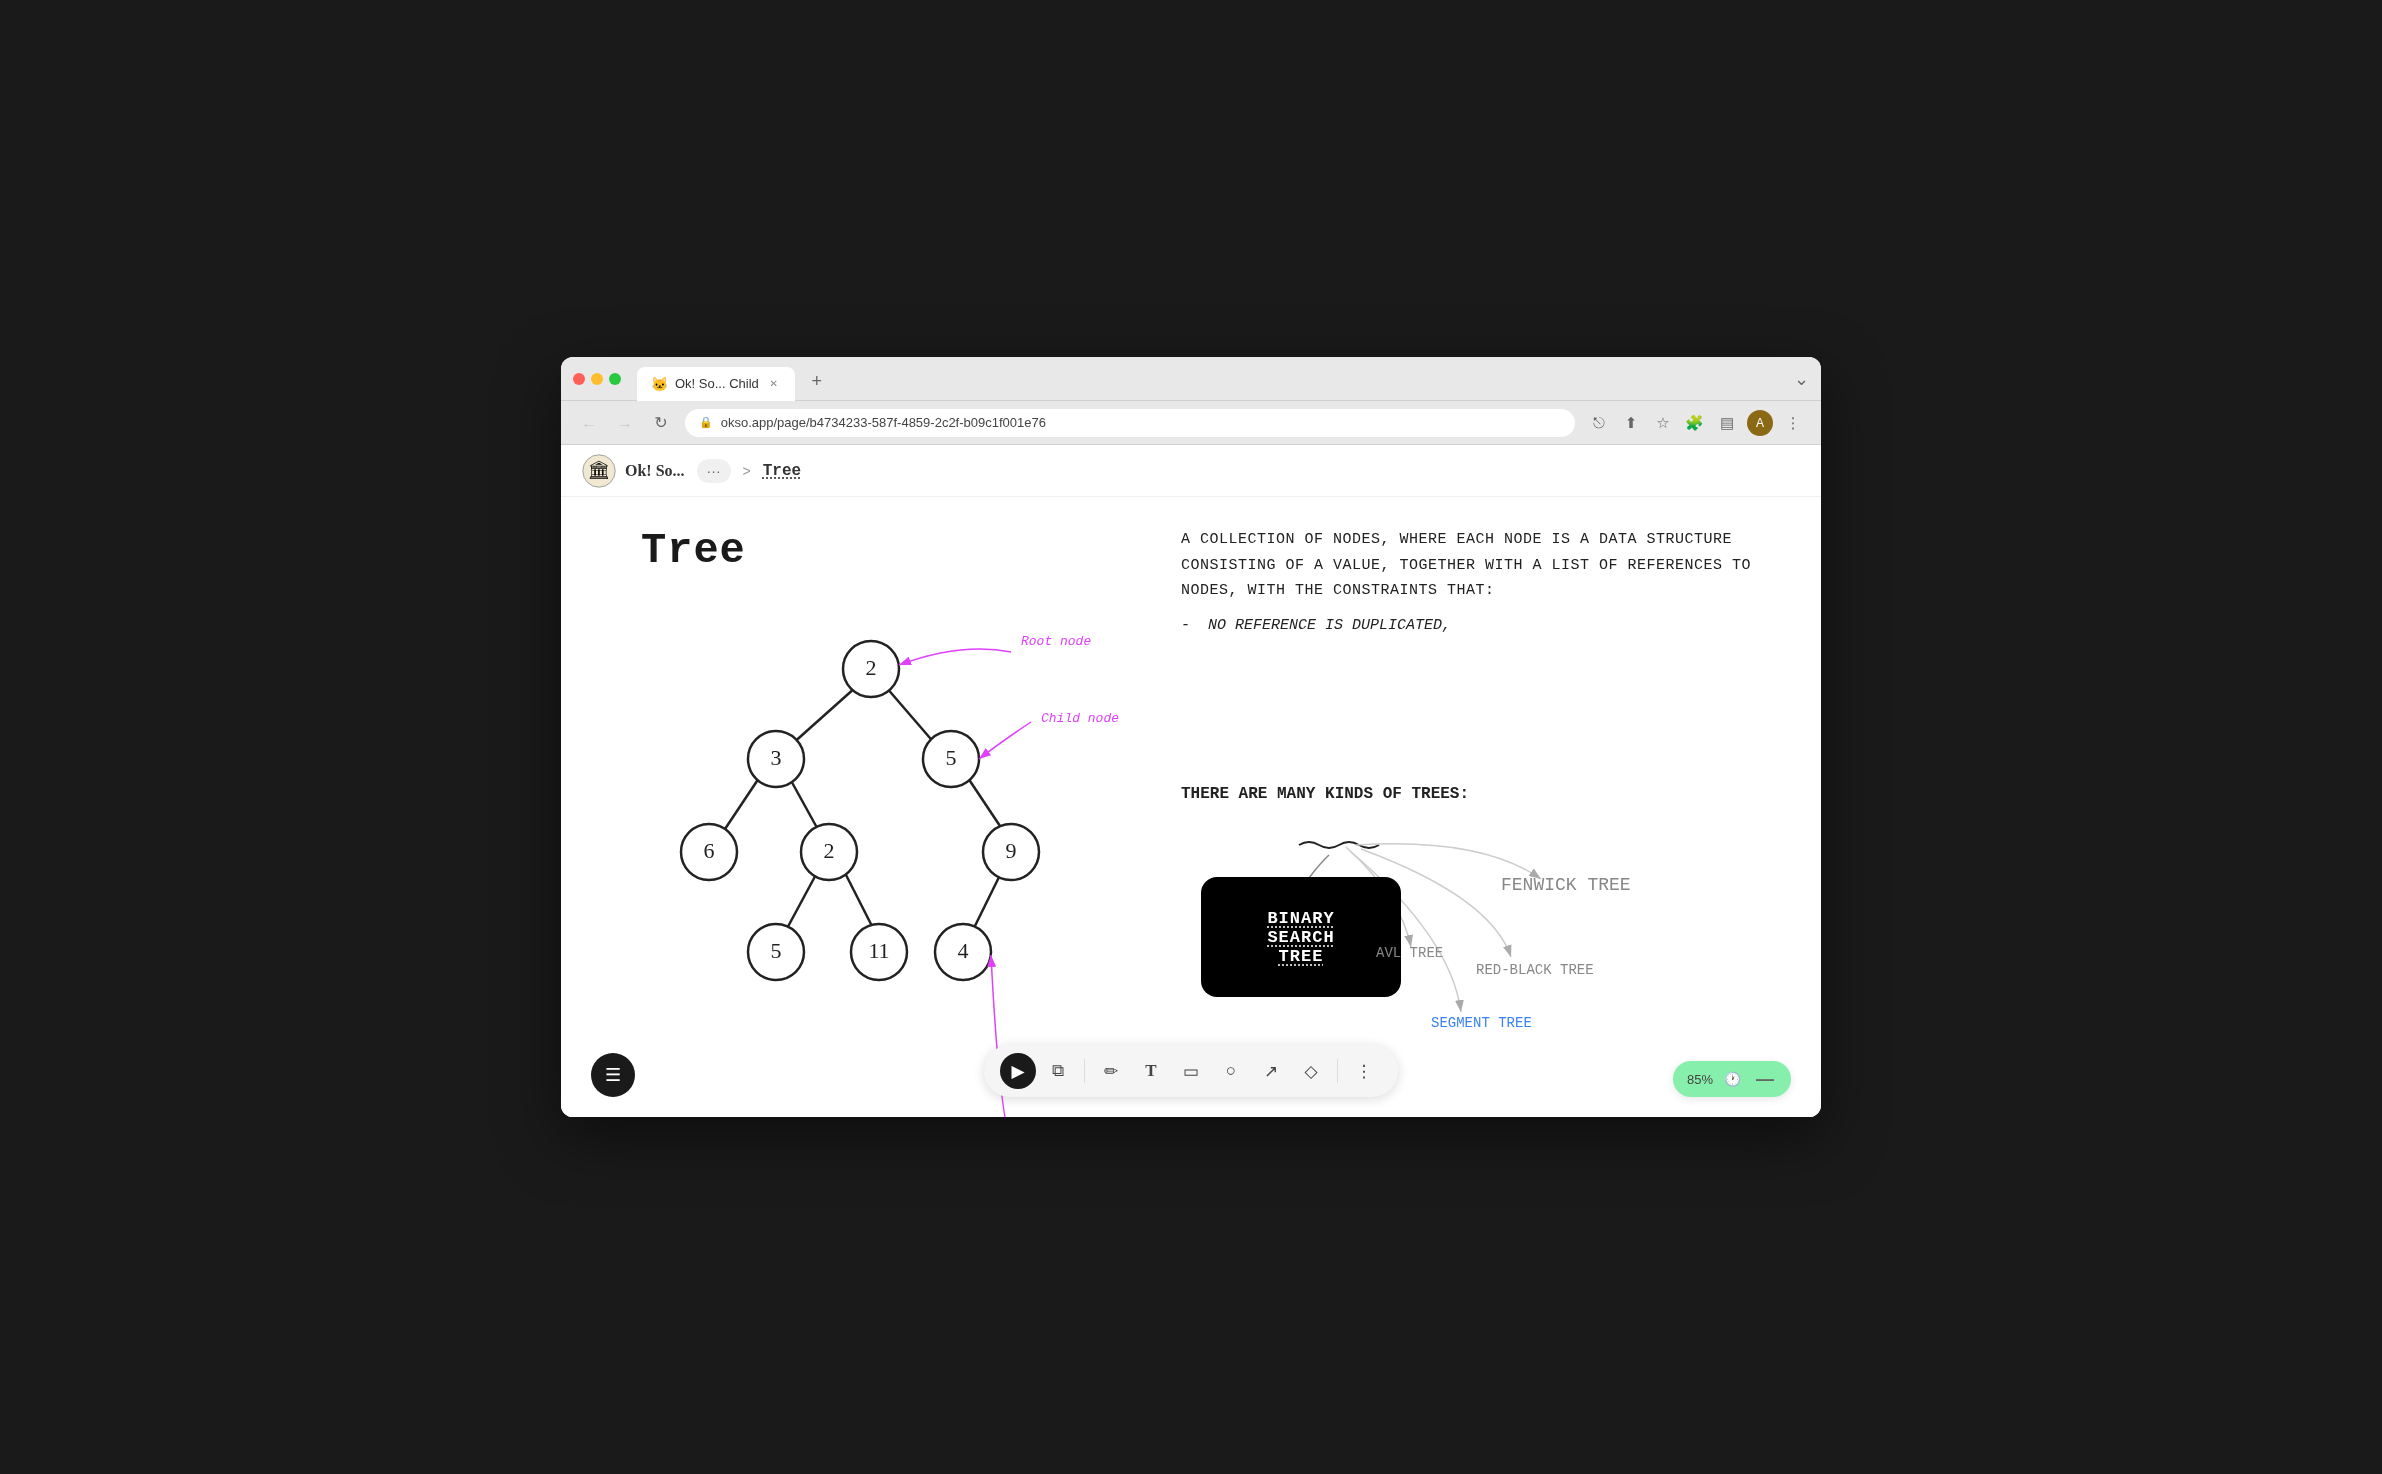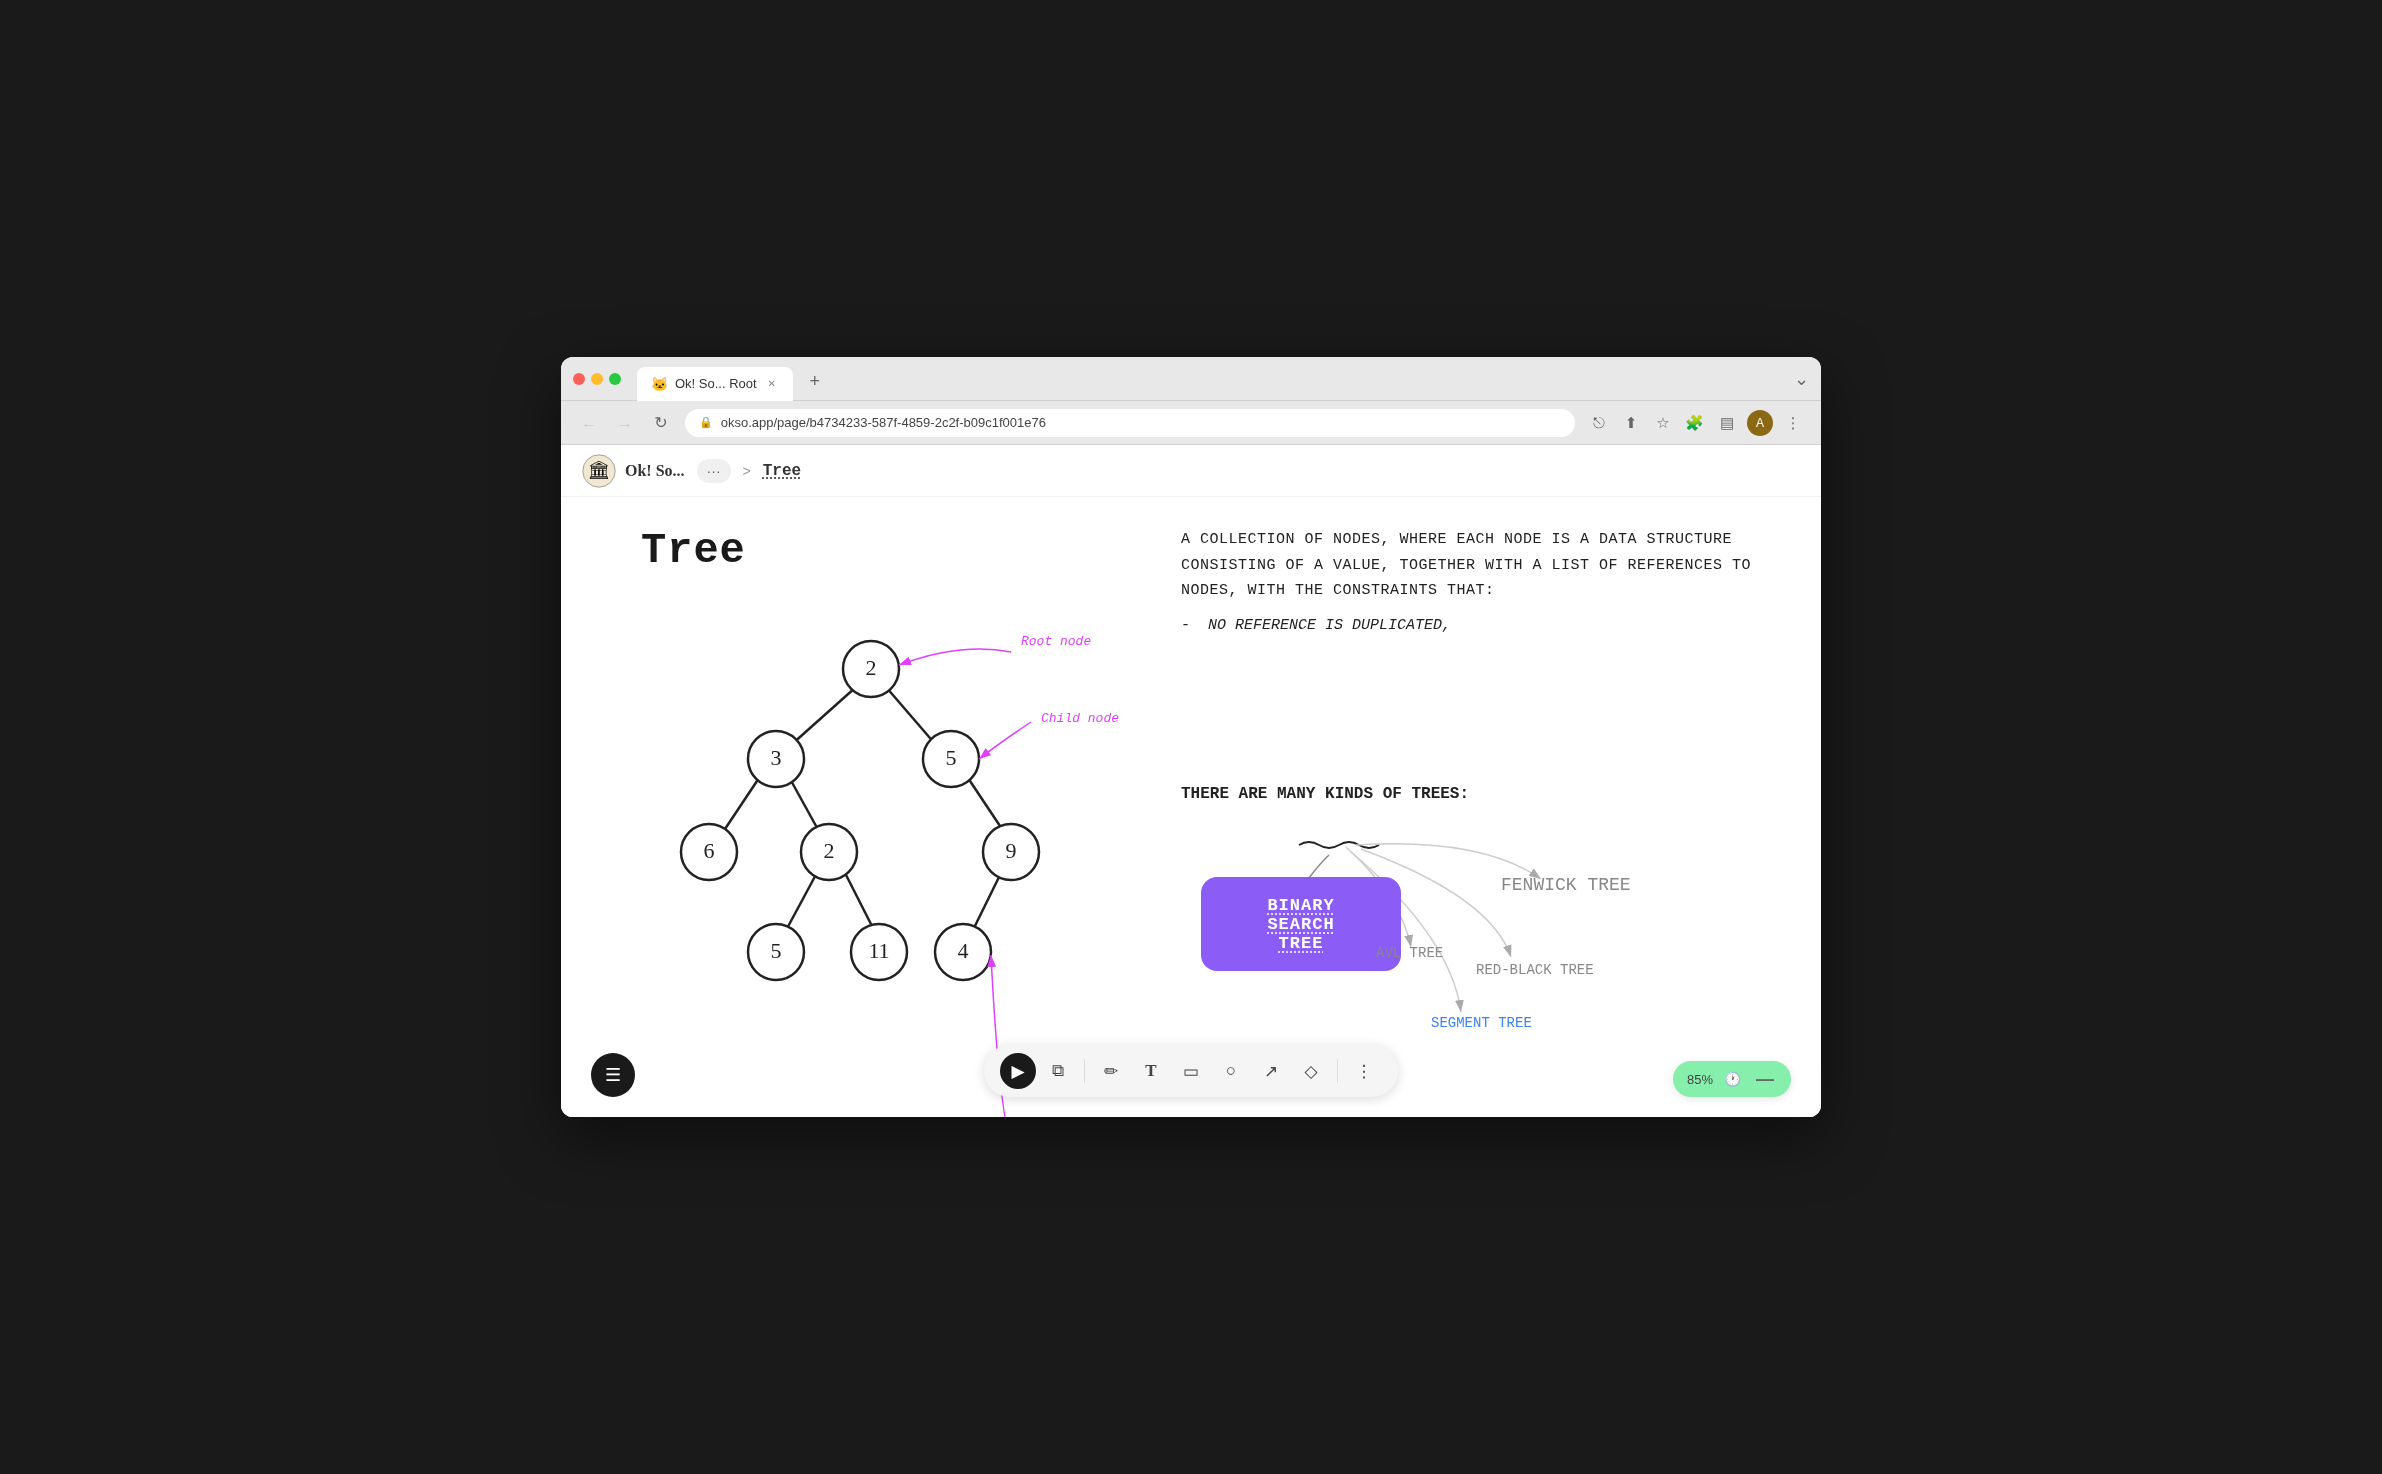--- a/index.html
+++ b/index.html
@@ -305,25 +305,25 @@
       left: 620px;
       width: 620px;
       height: 400px;
     }
 
     
     .bst-card {
       position: absolute;
       top: 60px;
       left: 20px;
-      background: #8b5cf6;
+      background: #000000;
       border-radius: 16px;
       padding: 28px 40px;
       width: 200px;
-      height: 94px;
+      height: 120px;
       display: flex;
       align-items: center;
       justify-content: center;
       cursor: pointer;
     }
 
     .bst-card-text {
       color: #ffffff;
       font-family: 'Courier New', monospace;
       font-size: 17px;
@@ -431,21 +431,21 @@
 <div class="browser-window">
 
   <div class="title-bar">
     <div class="traffic-lights">
       <div class="traffic-light tl-red"></div>
       <div class="traffic-light tl-yellow"></div>
       <div class="traffic-light tl-green"></div>
     </div>
     <div class="tab">
       <span class="tab-favicon">🐱</span>
-      <span>Ok! So... Root</span>
+      <span>Ok! So... Child</span>
       <span class="tab-close">✕</span>
     </div>
     <div class="new-tab-btn">+</div>
     <div class="tab-overflow">⌄</div>
   </div>
 
   <div class="address-bar">
     <div class="nav-btn disabled">←</div>
     <div class="nav-btn disabled">→</div>
     <div class="nav-btn">↻</div>

